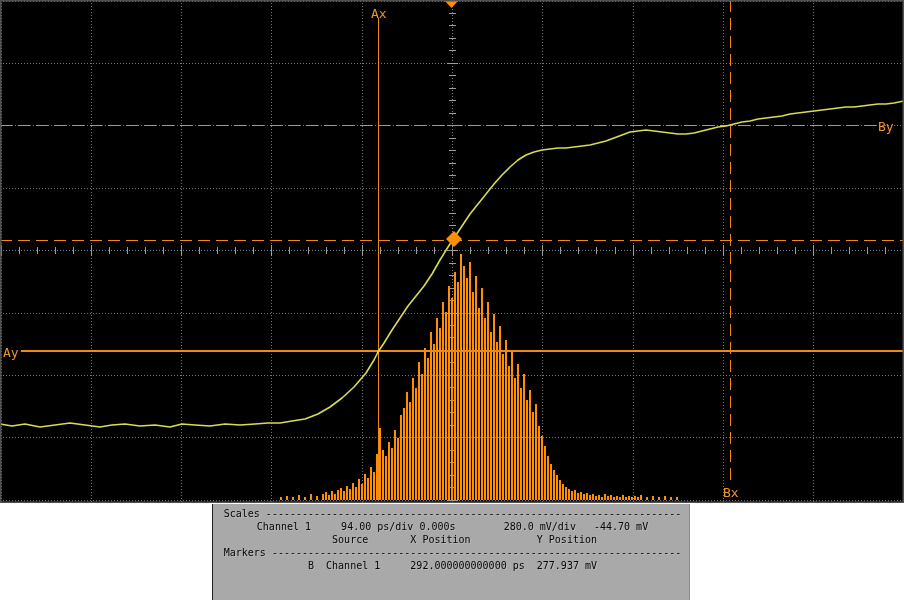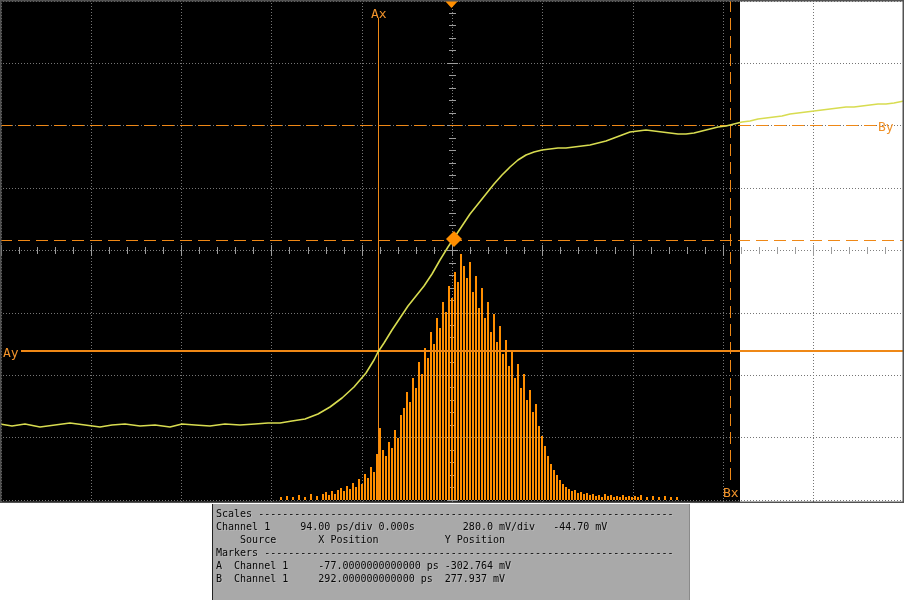--- a/index.html
+++ b/index.html
@@ -1,32 +1,32 @@
 <!DOCTYPE html>
 <html><head>
 <meta charset="utf-8">
 <style>
   html,body{margin:0;padding:0;background:#dcdcdc;}
   .screen{position:relative;width:904px;height:600px;background:#ffffff;overflow:hidden;
           font-family:"DejaVu Sans Mono",monospace;}
-  .plot{position:absolute;left:0;top:0;width:740px;height:503px;background:#000;}
+  .plot{position:absolute;left:0;top:0;width:904px;height:503px;background:#000;}
   .plot svg{display:block;}
   .gridline{stroke:#757575;stroke-width:1;stroke-dasharray:1 2;shape-rendering:crispEdges;}
   .axisdot{stroke:#7f7f7f;stroke-width:1;stroke-dasharray:1 2;shape-rendering:crispEdges;}
   .tick{stroke:#9c9c9c;stroke-width:1;shape-rendering:crispEdges;}
   .plot-frame{fill:none;stroke:#525252;stroke-width:1.5;}
   .msolid{stroke:#ef8816;stroke-width:1.2;shape-rendering:crispEdges;}
   .mdash{stroke:#ef8816;stroke-width:1.2;stroke-dasharray:12 6;shape-rendering:crispEdges;}
   .wave{fill:none;stroke:#d8dc50;stroke-width:1.6;stroke-linejoin:round;stroke-linecap:round;}
   .mlabel{font:13px "DejaVu Sans Mono",monospace;fill:#f0922a;}
   .panel{position:absolute;left:212px;top:504px;width:478px;height:96px;background:#a9a9a9;
          border-left:1px solid #222;border-right:1px solid #8a8a8a;box-sizing:border-box;
          padding:3px 0 0 3px;overflow:hidden;}
   .prow{font:10px "DejaVu Sans Mono",monospace;line-height:13px;color:#060606;white-space:pre;
-        text-shadow:1px 1px 0 rgba(255,255,255,0.18);}
+        text-shadow:1px 1px 0 rgba(255,255,255,0.18);text-align:center;}
 </style>
 </head>
 <body>
 
 <div class="screen">
   <div class="plot">
     <svg id="scope-svg" width="904" height="503" viewBox="0 0 904 503">
       <g id="g-grid">
           <line x1="1" y1="0" x2="1" y2="503" class="gridline"></line>
           <line x1="91.3" y1="0" x2="91.3" y2="503" class="gridline"></line>
@@ -166,16 +166,15 @@
       <text class="mlabel" x="723" y="497">Bx</text>
       <text class="mlabel" x="878" y="131">By</text>
     </svg>
   </div>
 
   <div class="panel">
     <div class="prow">Scales ---------------------------------------------------------------------</div>
     <div class="prow">Channel 1     94.00 ps/div 0.000s        280.0 mV/div   -44.70 mV</div>
     <div class="prow">    Source       X Position           Y Position</div>
     <div class="prow">Markers --------------------------------------------------------------------</div>
-    <div class="prow">A  Channel 1     -77.0000000000000 ps -302.764 mV</div>
     <div class="prow">B  Channel 1     292.000000000000 ps  277.937 mV</div>
   </div>
 </div>
 
 </body></html>

